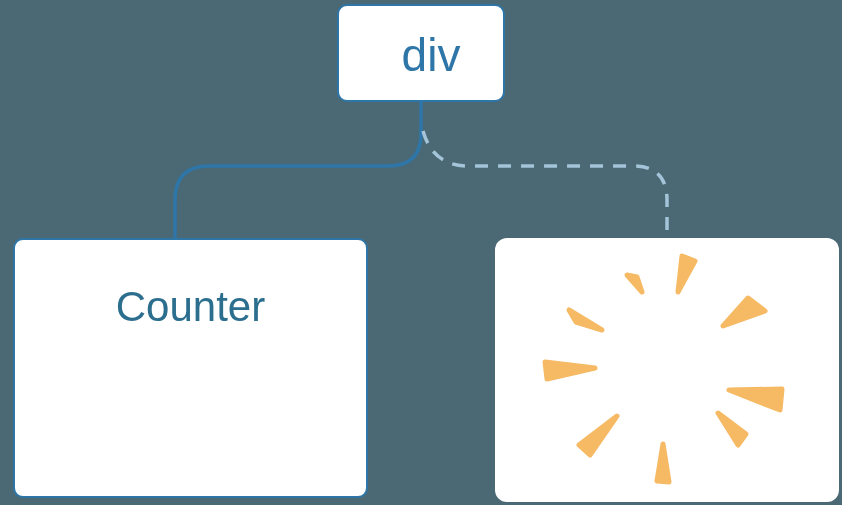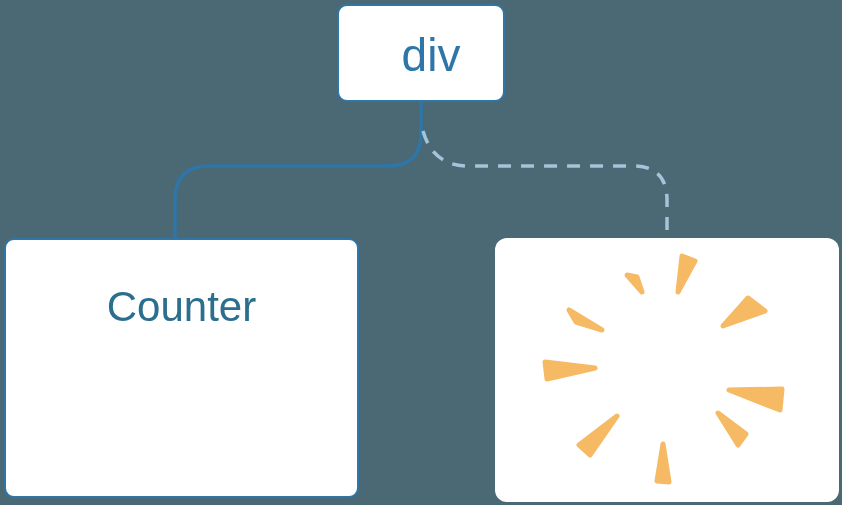--- a/index.html
+++ b/index.html
@@ -53,21 +53,21 @@
     color:var(--node-text);
     line-height:1;
     padding-top:4px;
   }
   .card{
     position:absolute;
     background:var(--card-bg);
     z-index:1;
   }
   .card-counter{
-    left:4px;top:238px;width:355px;height:260px;
+    left:13px;top:238px;width:355px;height:260px;
     border:2px solid var(--node-border);
     border-radius:10px;
   }
   .counter-title{
     position:absolute;left:0;top:46px;width:100%;
     text-align:center;
     font-size:42px;
     color:var(--counter-title);
     line-height:1;
   }

